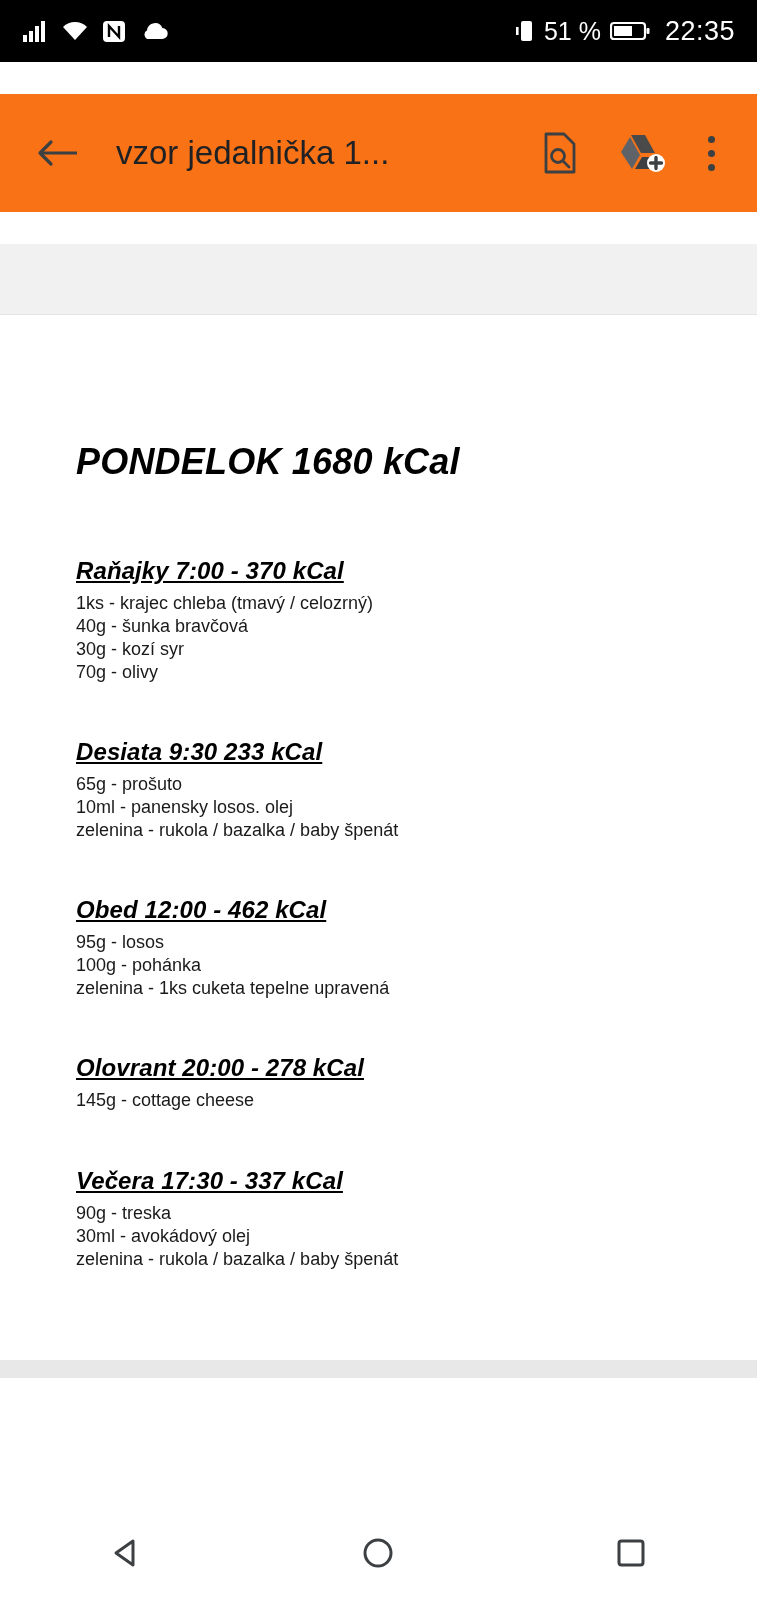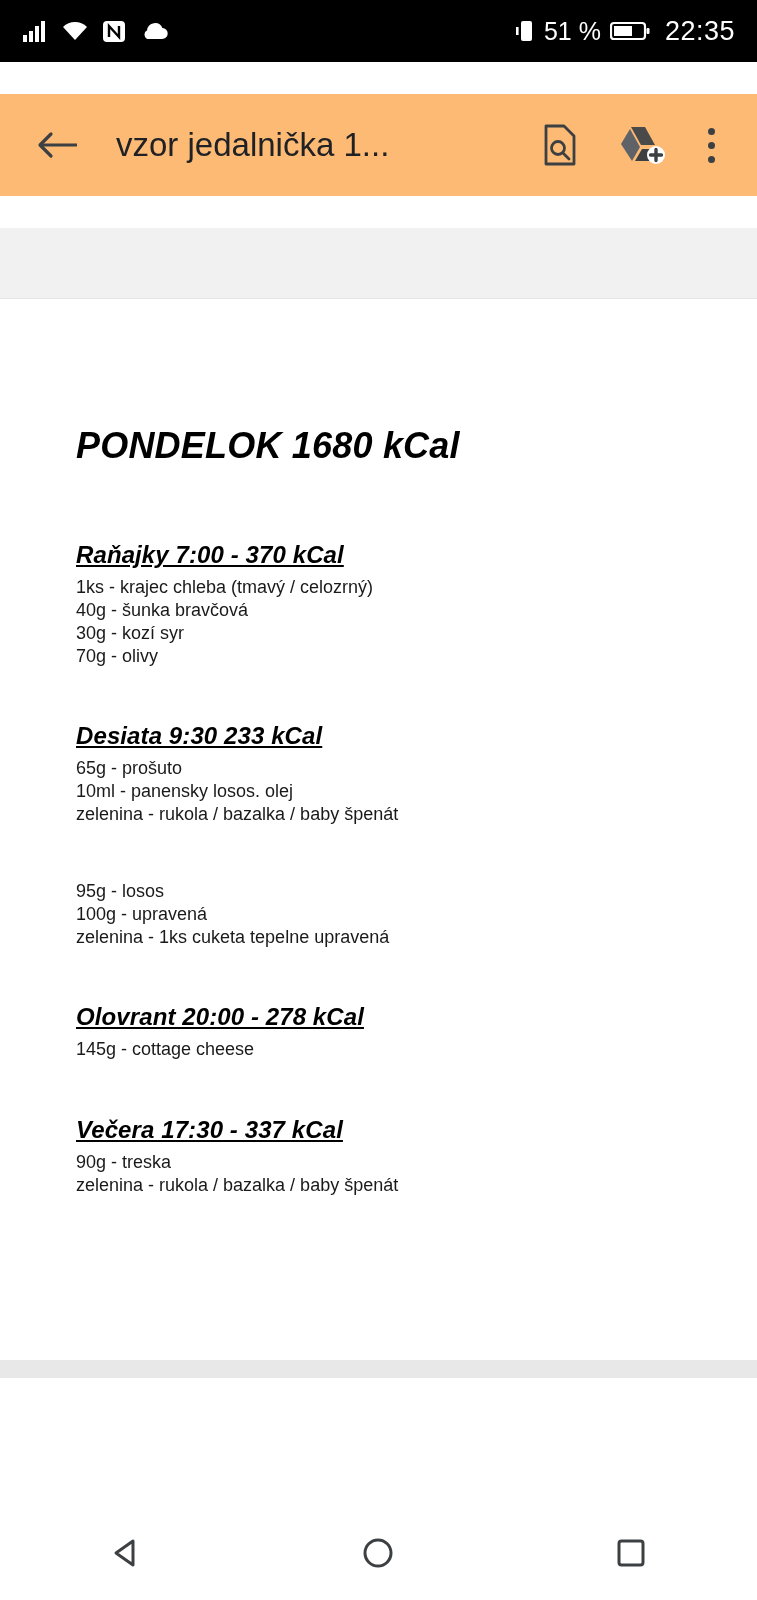--- a/index.html
+++ b/index.html
@@ -53,22 +53,22 @@
   }
   .battery-pct {
     font-size: 25px;
   }
   .icon-svg {
     display: block;
   }
 
   
   .app-bar {
-    height: 102px;
-    background: #fdba74;
+    height: 118px;
+    background: #f97316;
     display: flex;
     align-items: center;
     padding: 0 24px;
     box-sizing: border-box;
     flex: 0 0 auto;
   }
   .back-btn {
     width: 66px;
     height: 66px;
     display: flex;
@@ -304,33 +304,35 @@
       </div>
 
       <div class="meal-block">
         <div class="meal-title">Desiata 9:30 233 kCal</div>
         <p class="meal-line">65g - prošuto</p>
         <p class="meal-line">10ml - panensky losos. olej</p>
         <p class="meal-line">zelenina - rukola / bazalka / baby špenát</p>
       </div>
 
       <div class="meal-block">
+        <div class="meal-title">Obed 12:00 - 462 kCal</div>
         <p class="meal-line">95g - losos</p>
-        <p class="meal-line">100g - upravená</p>
+        <p class="meal-line">100g - pohánka</p>
         <p class="meal-line">zelenina - 1ks cuketa tepelne upravená</p>
       </div>
 
       <div class="meal-block">
         <div class="meal-title">Olovrant 20:00 - 278 kCal</div>
         <p class="meal-line">145g - cottage cheese</p>
       </div>
 
       <div class="meal-block">
         <div class="meal-title">Večera 17:30 - 337 kCal</div>
         <p class="meal-line">90g - treska</p>
+        <p class="meal-line">30ml - avokádový olej</p>
         <p class="meal-line">zelenina - rukola / bazalka / baby špenát</p>
       </div>
     </div>
     <div class="page-gap"></div>
   </div>
 
   <div class="bottom-space"></div>
 
   <div class="nav-bar">
     <div class="nav-btn">

